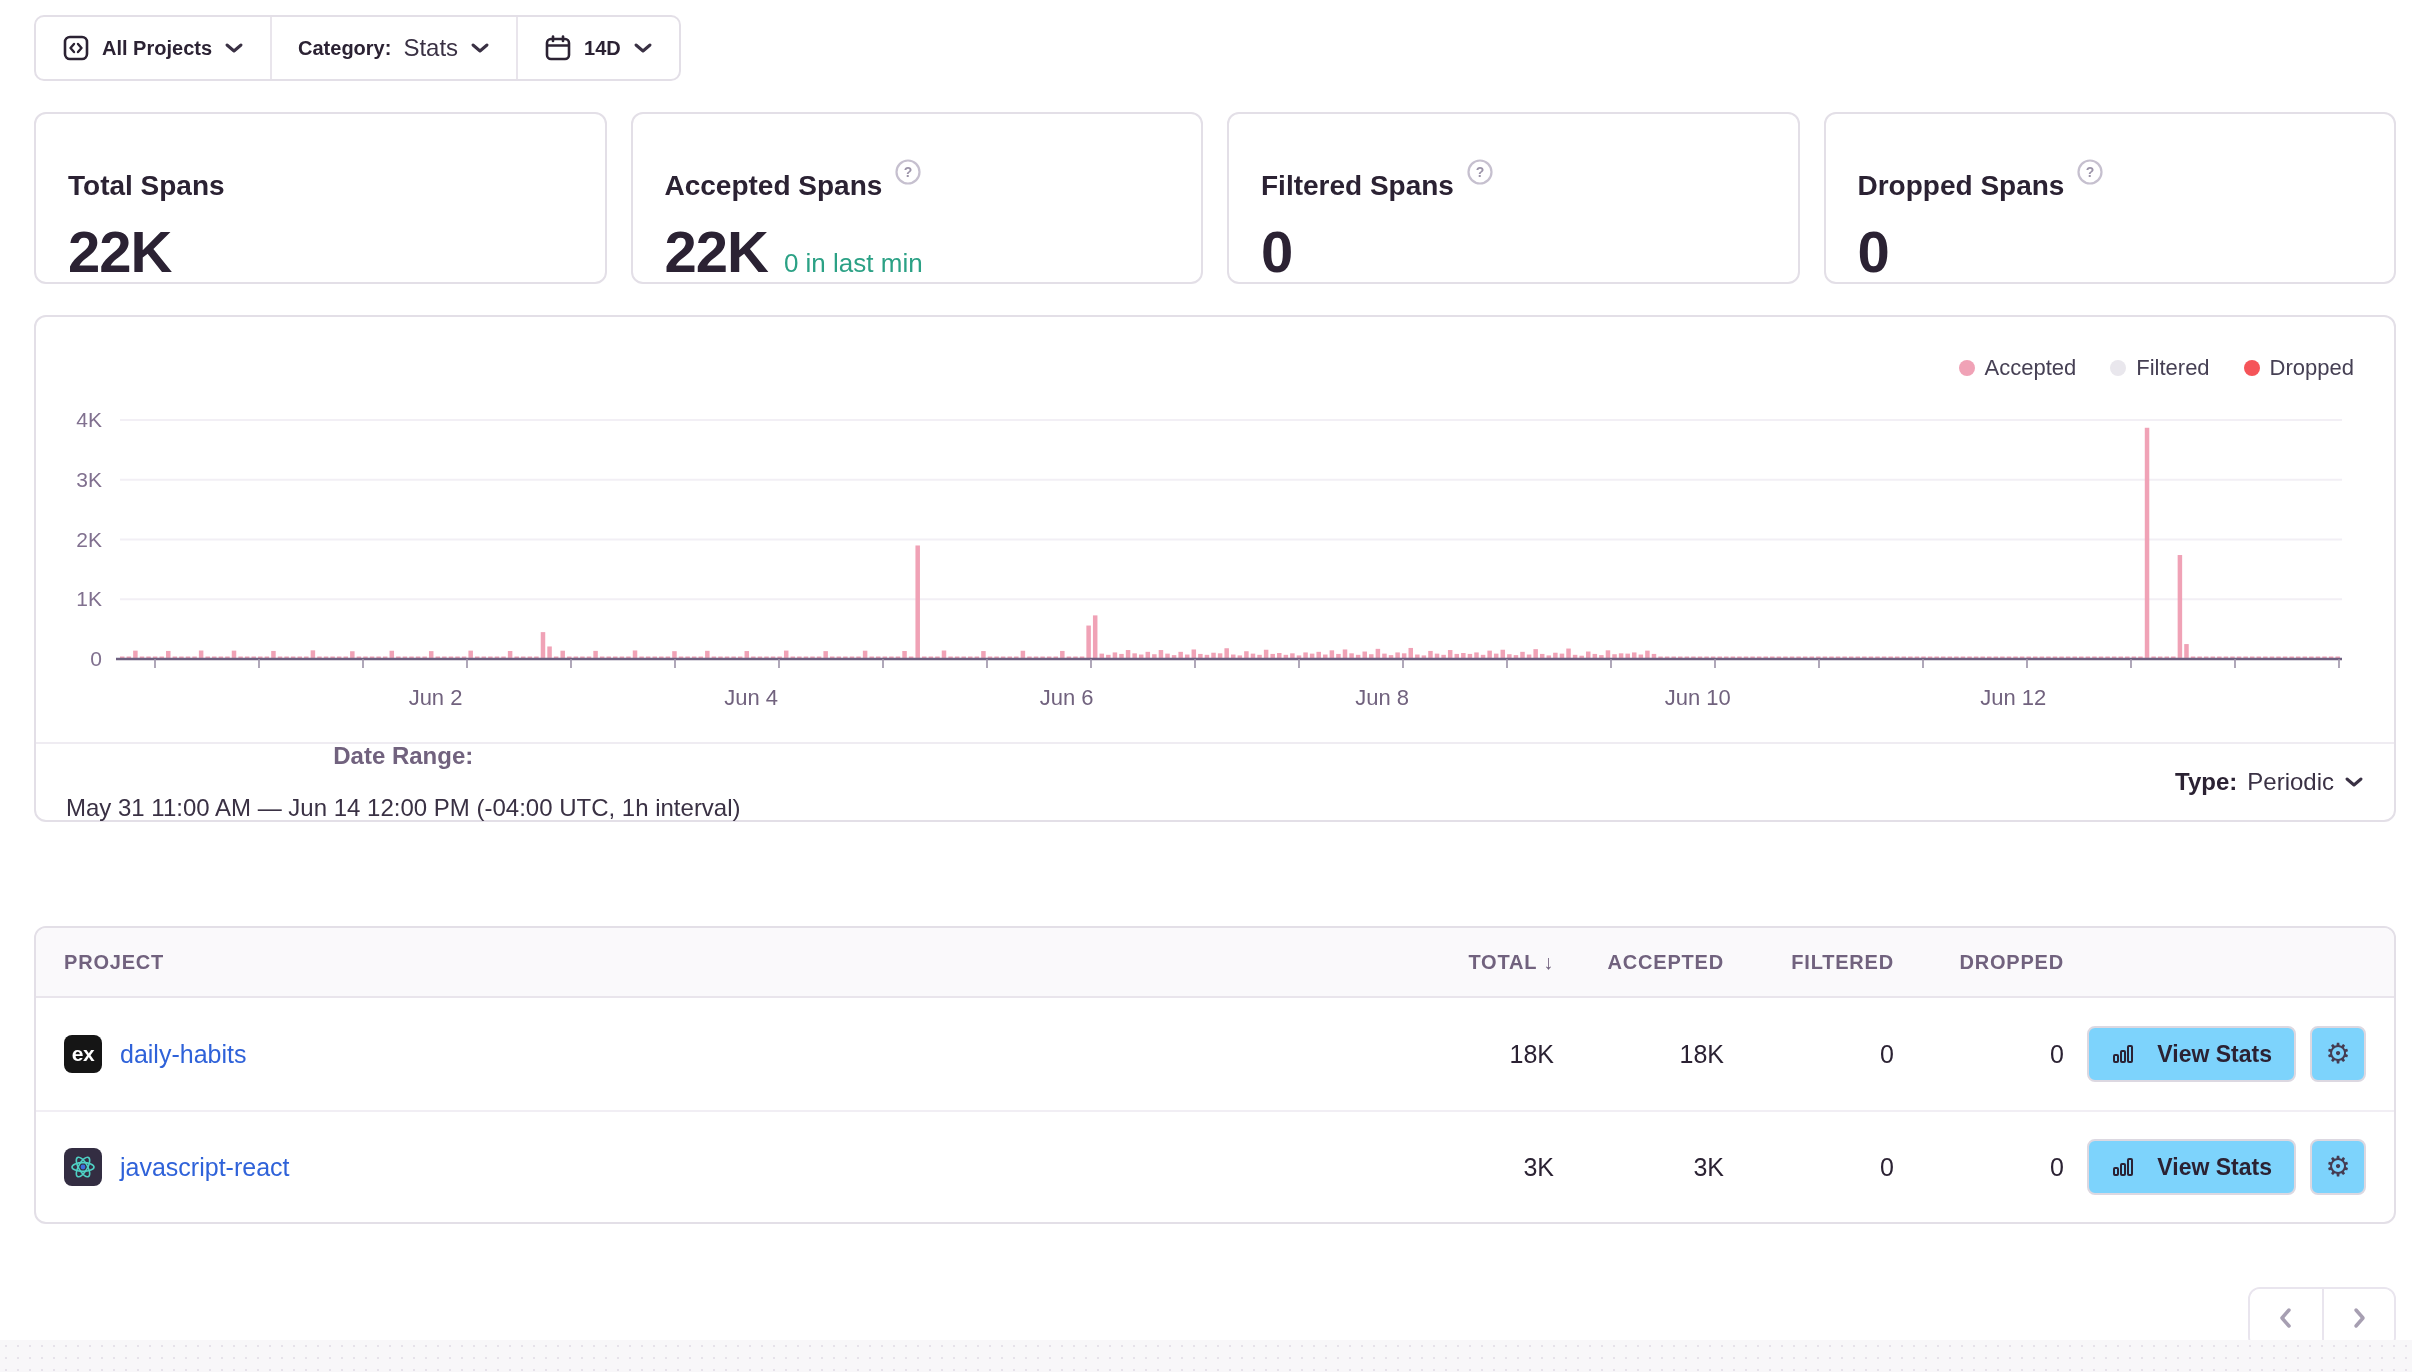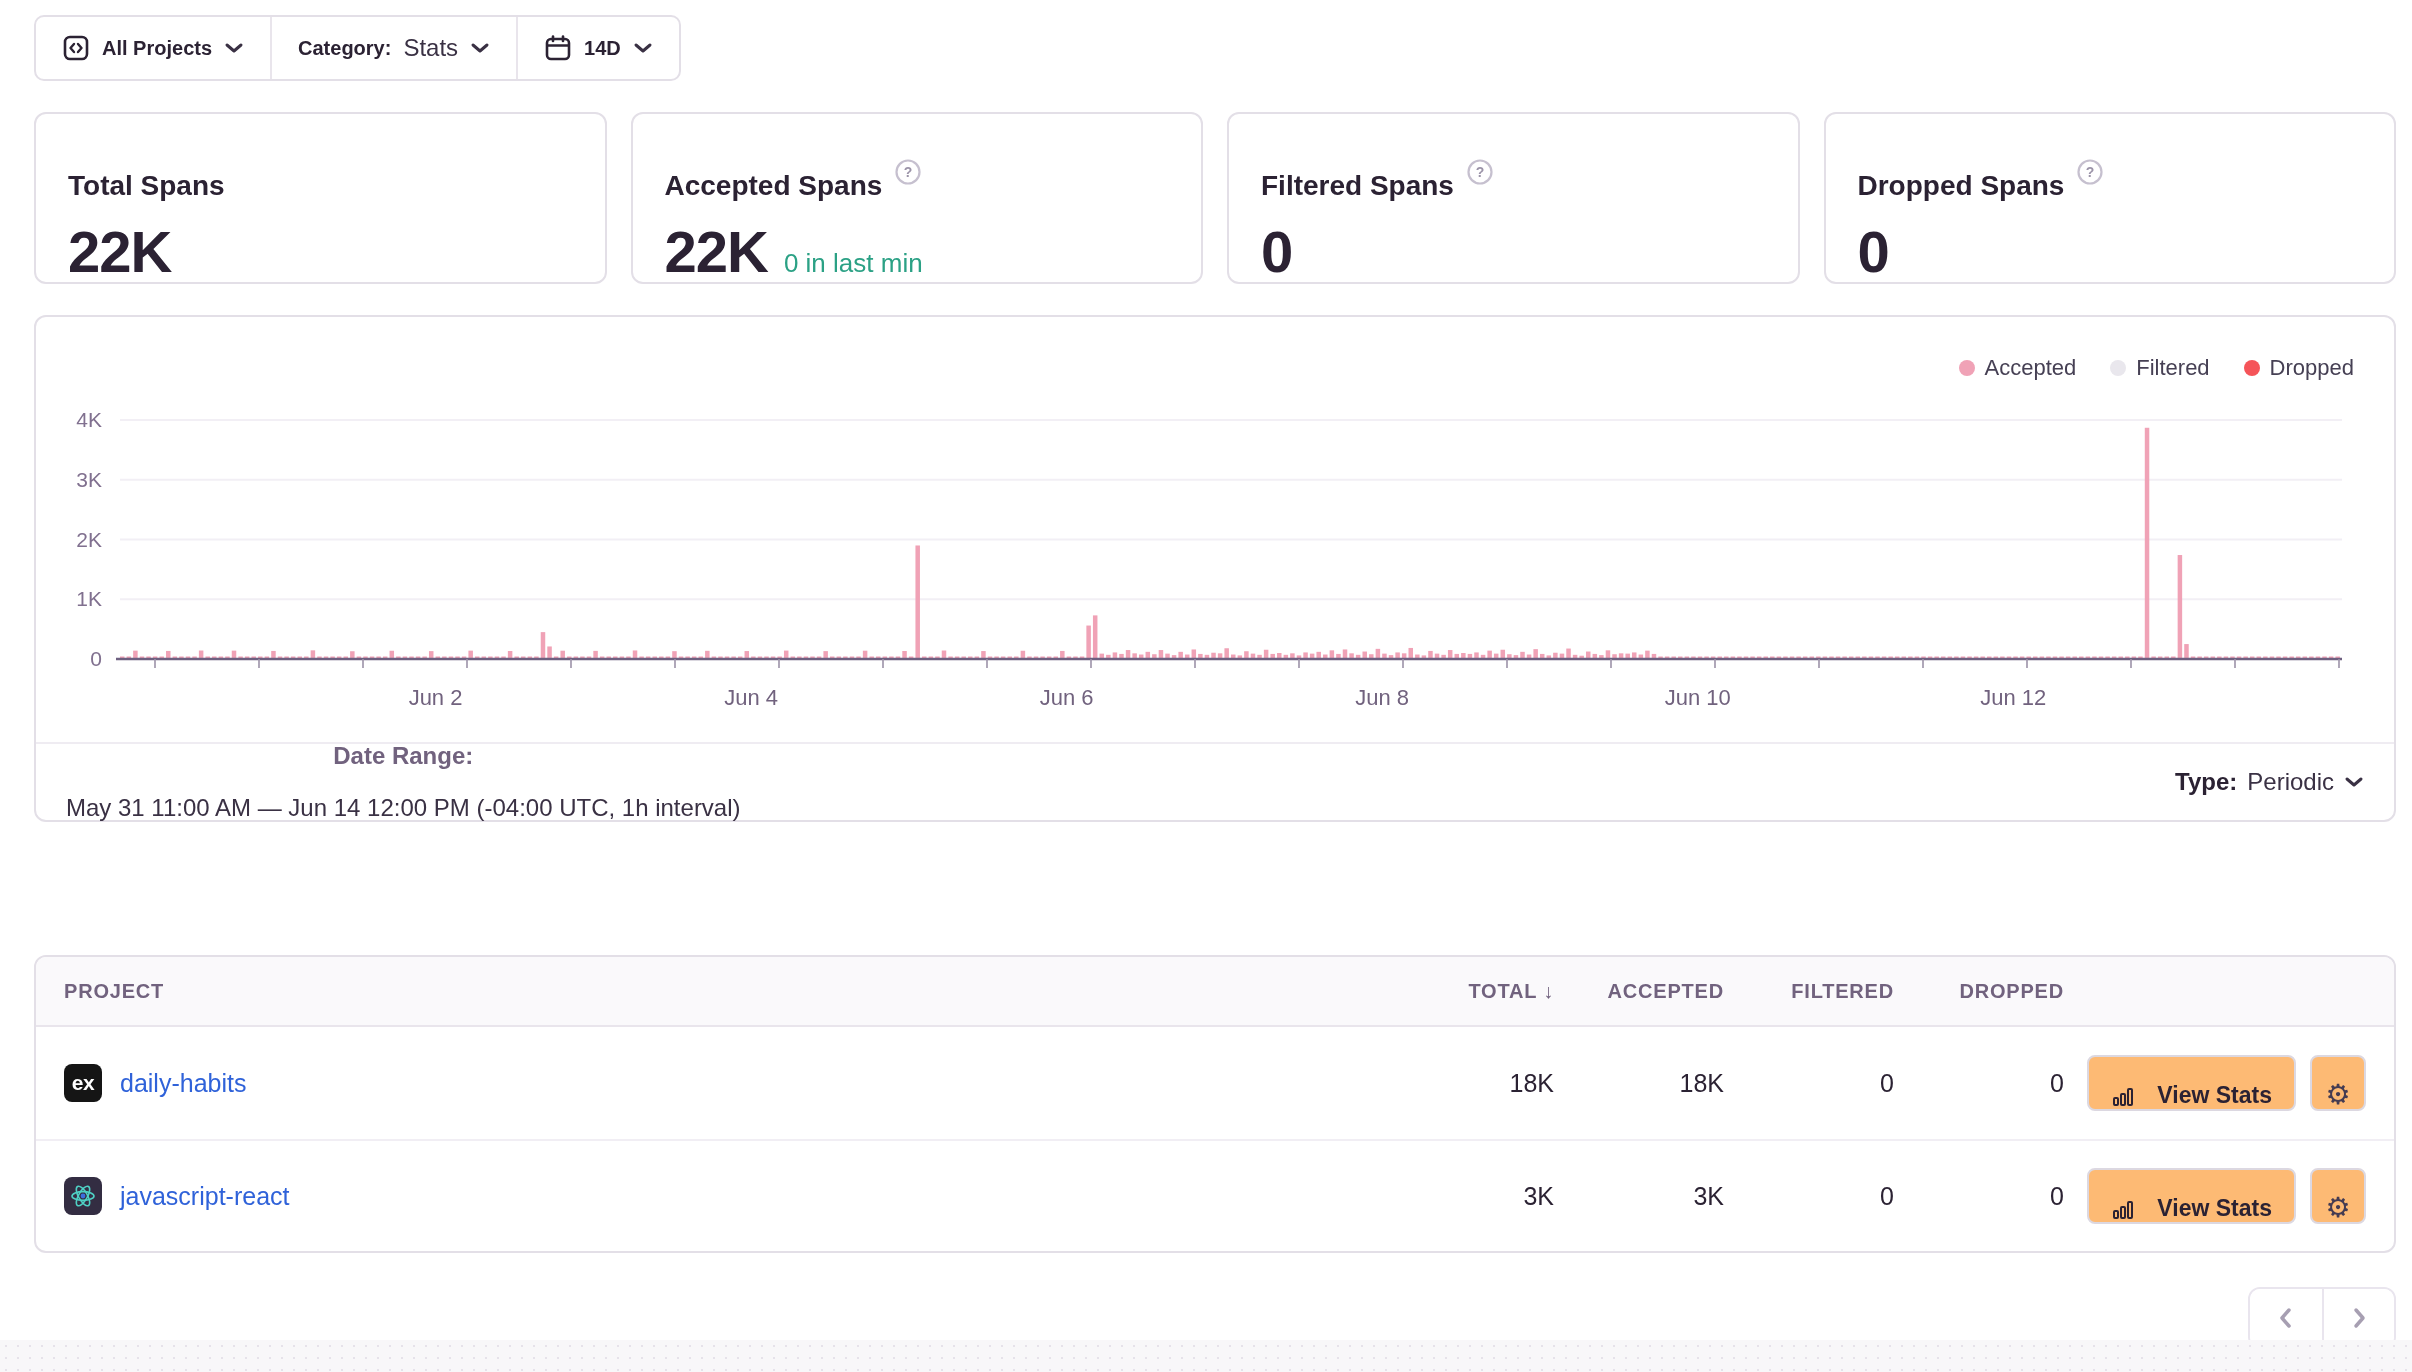--- a/index.html
+++ b/index.html
@@ -47,36 +47,36 @@
   .type-value { font-size:24px; color:#3a3144; }
 
   
   .search-box { position:absolute; left:34px; top:862px; width:2362px; height:64px; background:#fff;
     border:2px solid #e3dfe7; border-radius:10px; display:flex; align-items:center; padding:0 22px; gap:16px; }
   .search-box input { flex:1; border:none; outline:none; font-size:25px; color:#2b2233; background:transparent;
     font-family:inherit; }
   .search-box input::placeholder { color:#857c92; }
 
   
-  .table-card { position:absolute; left:34px; top:955px; width:2362px; background:#fff;
+  .table-card { position:absolute; left:34px; top:926px; width:2362px; background:#fff;
     border:2px solid #e3dfe7; border-radius:12px; overflow:hidden; }
   .thead { display:flex; align-items:center; height:70px; background:#faf9fb; border-bottom:2px solid #e9e5ec; }
   .th { font-size:20px; font-weight:700; letter-spacing:0.8px; color:#71627e; text-transform:uppercase; }
   .trow { display:flex; align-items:center; height:112px; }
   .trow + .trow { border-top:2px solid #f1eef4; }
   .col-project { flex:1; padding-left:28px; display:flex; align-items:center; gap:18px; }
   .col-num { width:170px; text-align:right; flex:0 0 auto; }
   .col-actions { width:330px; flex:0 0 auto; display:flex; align-items:center; justify-content:flex-end;
     gap:14px; padding-right:28px; }
   .num-val { font-size:25px; color:#2b2233; }
   .proj-avatar { width:38px; height:38px; border-radius:8px; display:flex; align-items:center; justify-content:center; flex:0 0 auto; }
   .proj-avatar.express { background:#151515; color:#fff; font-size:21px; font-weight:700; letter-spacing:-0.5px; }
   .proj-avatar.react { background:#332d42; }
   .proj-link { font-size:25px; color:#2f62d9; text-decoration:none; cursor:pointer; }
-  .btn { display:inline-flex; align-items:flex-end; justify-content:center; gap:22px; background:#fdba74;
+  .btn { display:inline-flex; align-items:center; justify-content:center; gap:22px; background:#7dd3fc;
     border:2px solid #dcd8e1; border-radius:8px; height:56px; cursor:pointer; }
   .btn-viewstats { padding:0 22px; font-size:23px; font-weight:700; color:#2b2233; }
   .btn-gear { width:56px; }
   .gear-glyph { font-size:28px; color:#453c52; line-height:1; }
 
   
   .pagination { position:absolute; right:16px; top:1287px; display:flex; background:#fff;
     border:2px solid #e9e5ee; border-radius:12px; overflow:hidden; }
   .page-btn { width:72px; height:58px; display:flex; align-items:center; justify-content:center; cursor:pointer; background:#fff; border:none; }
   .page-btn + .page-btn { border-left:2px solid #e9e5ee; }

